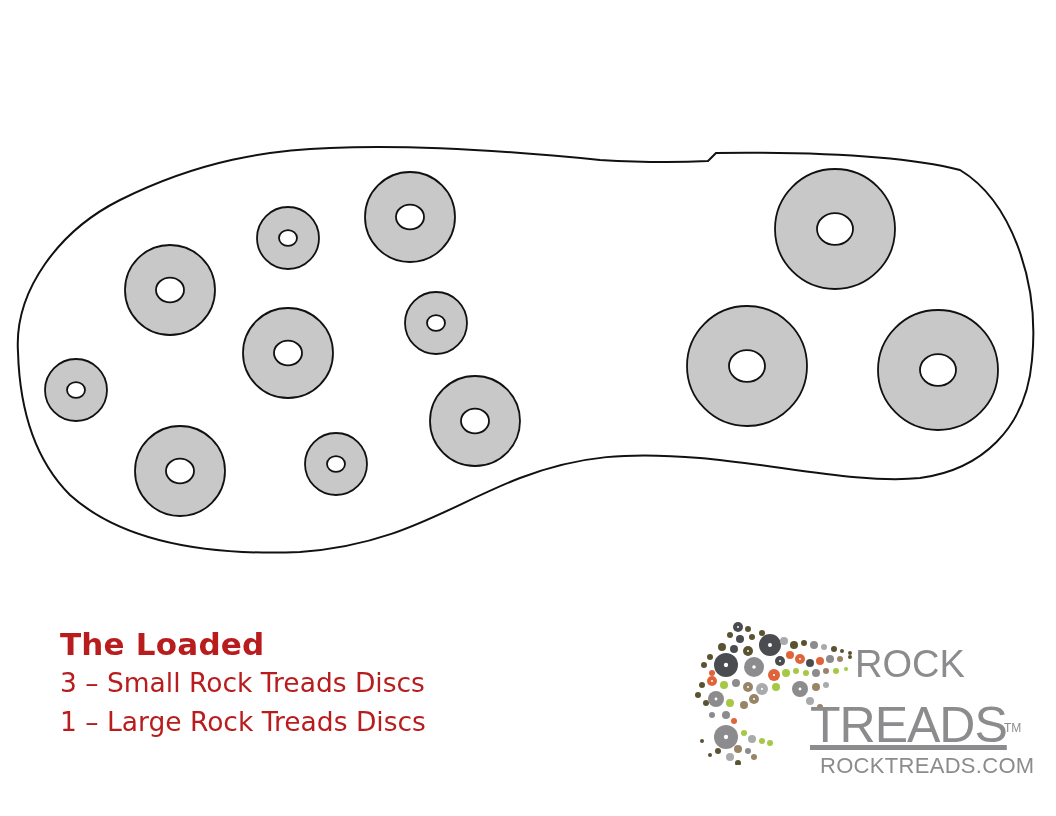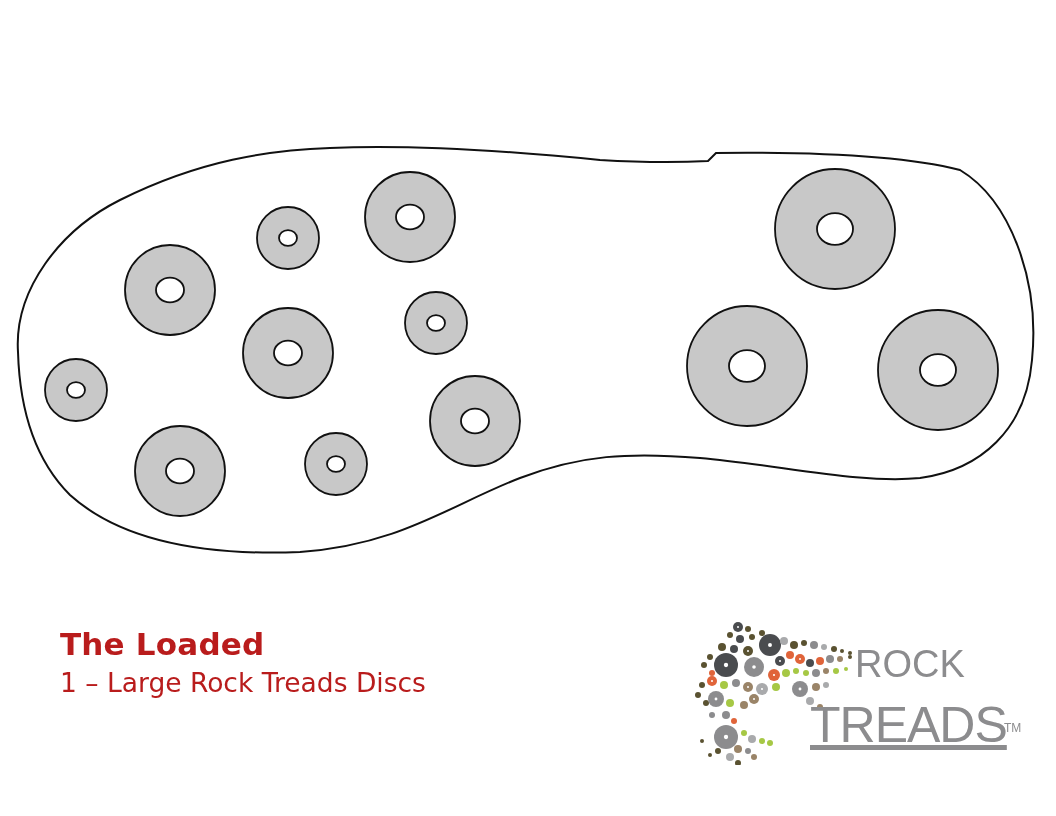--- a/index.html
+++ b/index.html
@@ -80,20 +80,21 @@
       </g>
       <g>
         <circle cx="938" cy="370" r="60" fill="#c8c8c8" stroke="#111111" stroke-width="1.8"></circle>
         <ellipse cx="938" cy="370" rx="18" ry="15.84" fill="#ffffff" stroke="#111111" stroke-width="1.8"></ellipse>
       </g>
     </g>
 </svg>
 
 <div class="caption">
   <div class="title">The Loaded</div>
+  <div class="line">3 – Small Rock Treads Discs</div>
   <div class="line">1 – Large Rock Treads Discs</div>
 </div>
 
 <div class="logo">
   <svg id="fish-svg" width="170" height="150" viewBox="0 0 170 150" style="position:absolute;left:0;top:0;" xmlns="http://www.w3.org/2000/svg">
       <circle cx="48" cy="12" r="5" fill="#4a4c4f"></circle>
       <circle cx="48" cy="12" r="1" fill="#ffffff"></circle>
       <circle cx="58" cy="14" r="3" fill="#5a5231"></circle>
       <circle cx="40" cy="20" r="3" fill="#5a5231"></circle>
       <circle cx="50" cy="24" r="4" fill="#4a4c4f"></circle>
@@ -177,13 +178,16 @@
       <circle cx="58" cy="136" r="3" fill="#8c8c8e"></circle>
       <circle cx="64" cy="142" r="3" fill="#9a8468"></circle>
       <circle cx="40" cy="142" r="4" fill="#a9aaac"></circle>
       <circle cx="48" cy="148" r="3" fill="#5a5231"></circle>
       <circle cx="20" cy="140" r="2" fill="#5a5231"></circle>
       <circle cx="12" cy="126" r="2" fill="#5a5231"></circle>
     </svg>
   <div class="logo-word logo-rock">ROCK</div>
   <div class="logo-word logo-treads">TREADS</div>
   <div class="logo-word logo-tm">TM</div>
+  <div class="logo-word logo-url">
+    <span style="font-variant: small-caps;">ROCKTREADS.COM</span>
+  </div>
 </div>
 
 </body></html>

